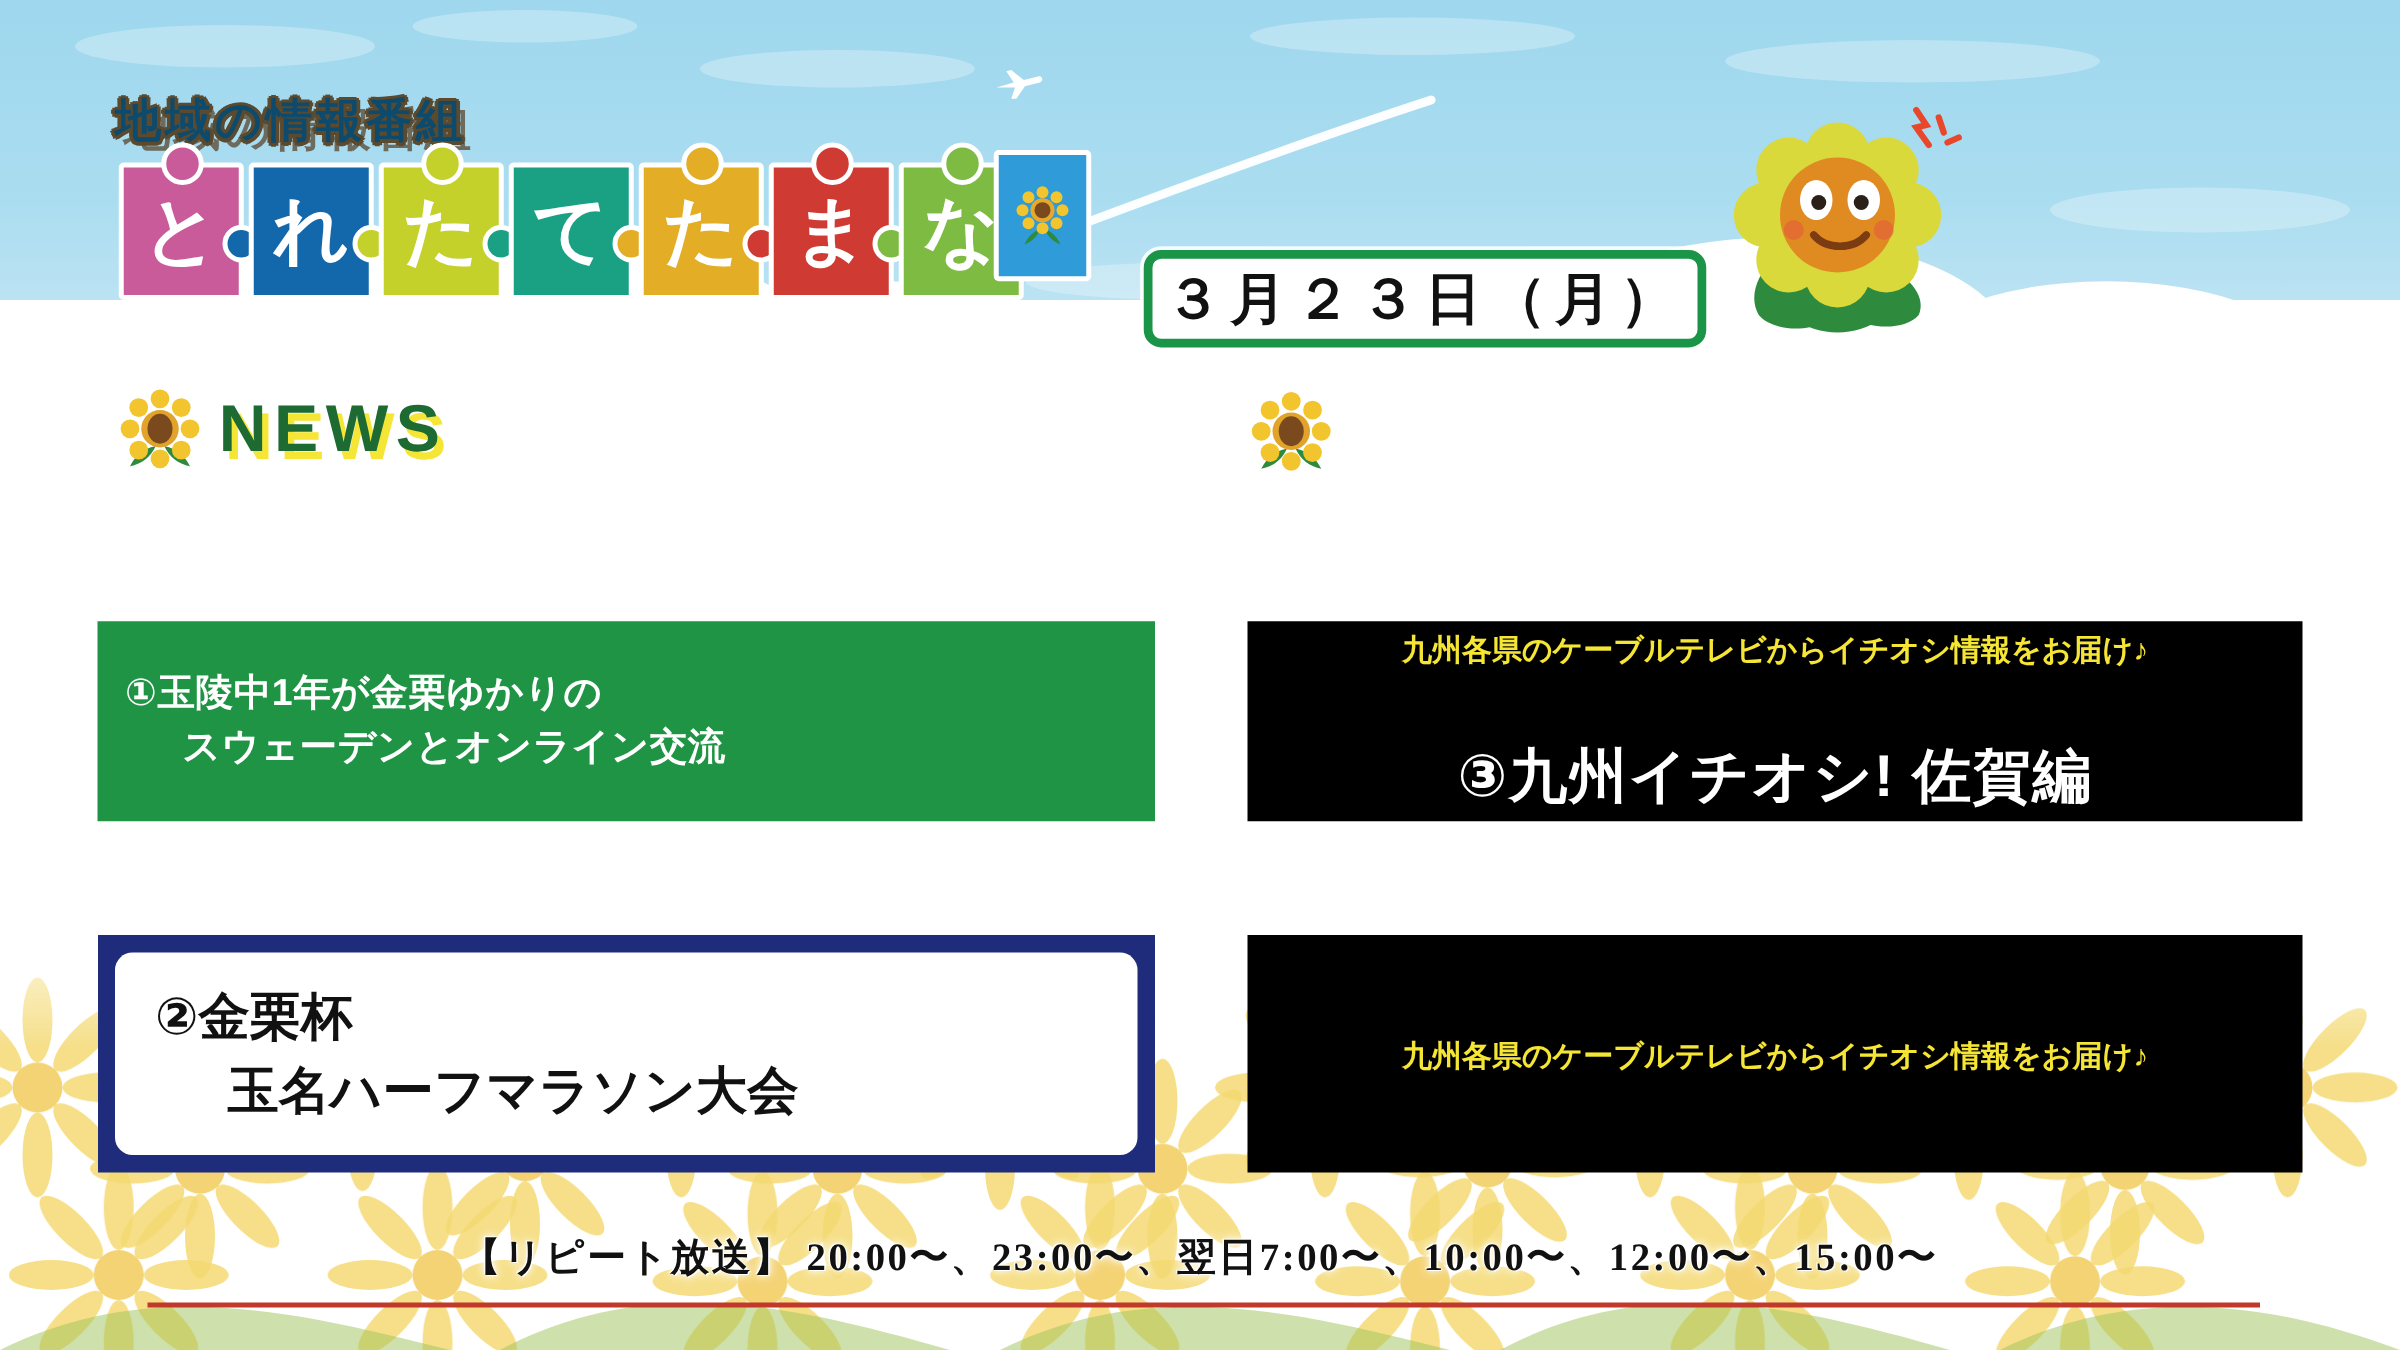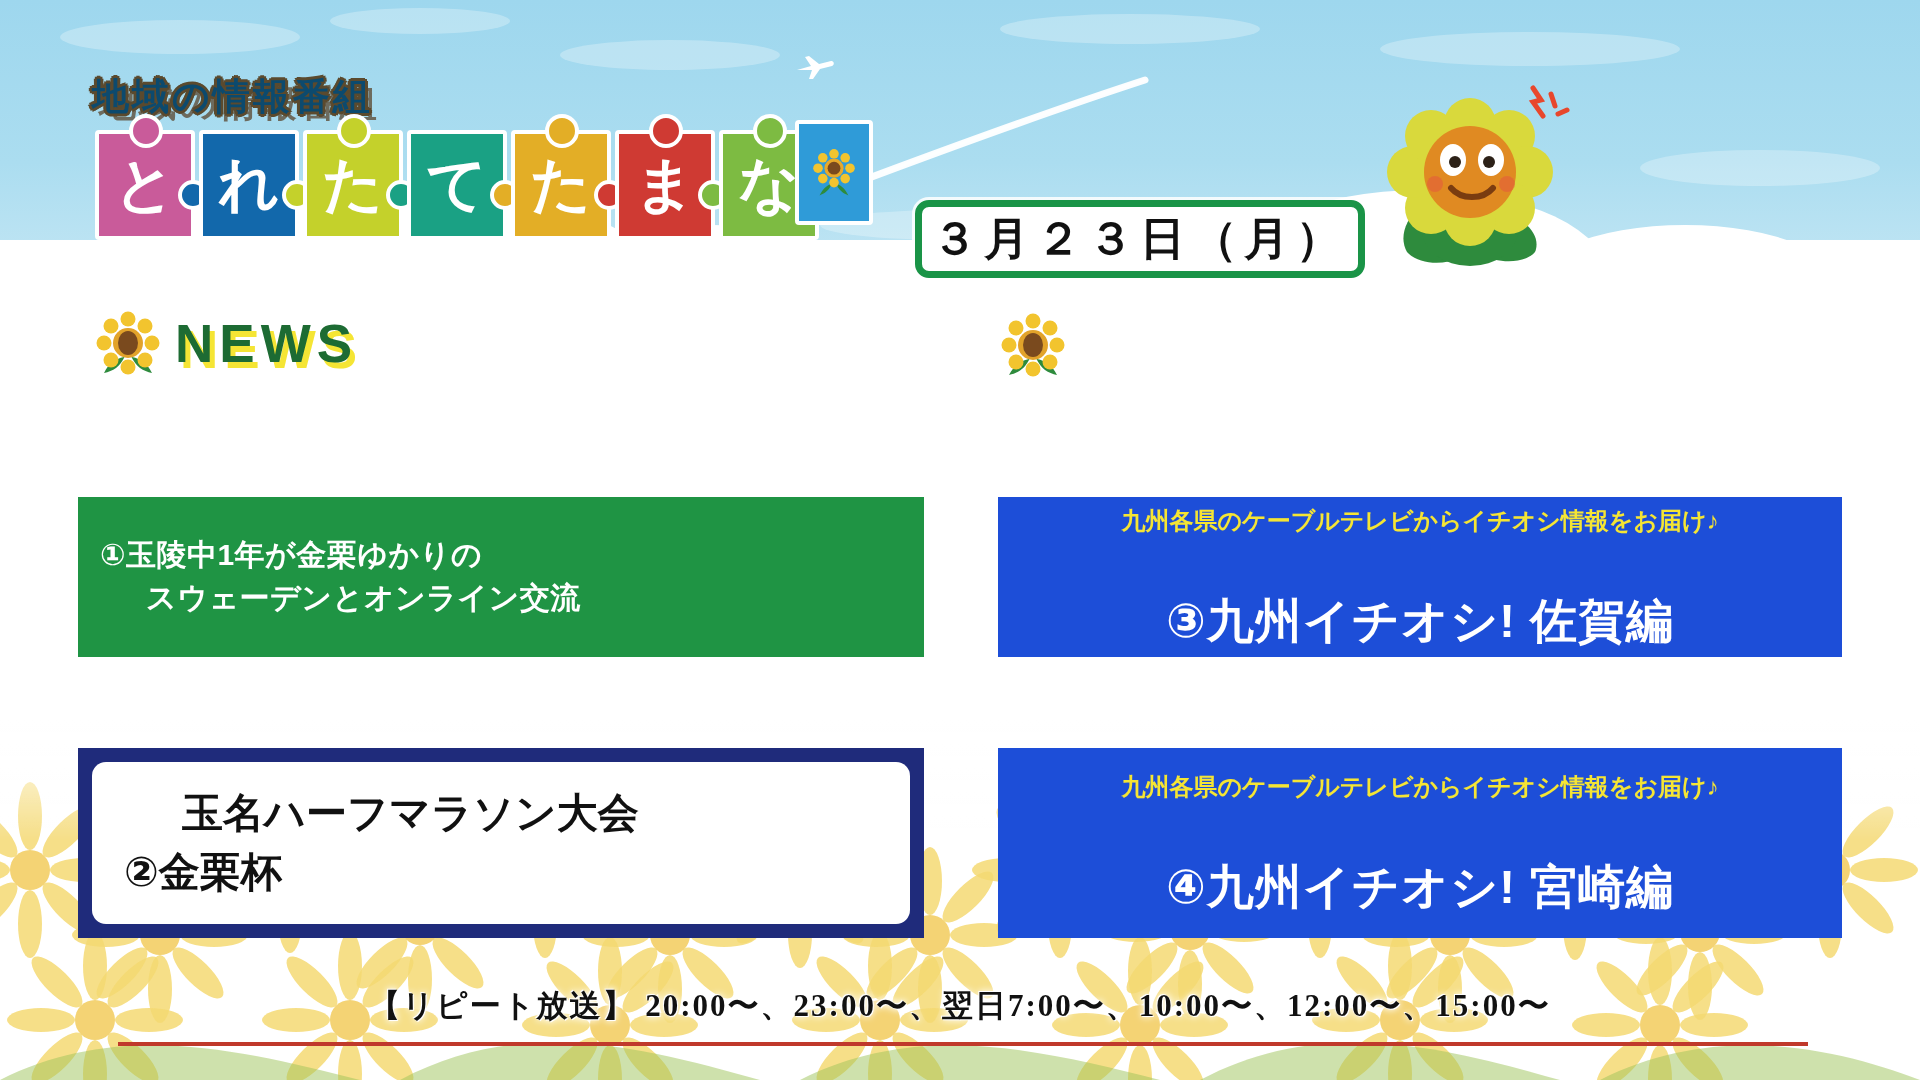--- a/index.html
+++ b/index.html
@@ -134,21 +134,21 @@
     flex:1; height:100%; background:#ffffff; border-radius:14px;
     display:flex; align-items:center; padding-left:32px;
   }
   .navy-inner .l {
     color:#111111; font-size:41px; font-weight:bold; line-height:1.45; white-space:nowrap;
   }
   .navy-inner .l2 { padding-left:58px; }
 
   
   .corner-box {
-    position:absolute; left:998px; width:844px; background:#1d4ed8;
+    position:absolute; left:998px; width:844px; background:#000000;
     display:flex; flex-direction:column; justify-content:center;
     padding:20px 0 14px;
     gap:48px;
   }
   #corner-box-1 { top:497px; height:160px; }
   #corner-box-2 { top:748px; height:190px; }
   .corner-sub {
     color:#f5e534; font-size:24px; font-weight:bold; text-align:center;
     letter-spacing:0px; white-space:nowrap; line-height:1.2;
   }
@@ -381,22 +381,22 @@
   <div class="news-box-green">
     <div class="lines">
       <div class="l l1">①玉陵中1年が金栗ゆかりの</div>
       <div class="l l2">スウェーデンとオンライン交流</div>
     </div>
   </div>
 
   <div class="news-box-navy">
     <div class="navy-inner">
       <div>
+        <div class="l l1">②金栗杯</div>
         <div class="l l2">玉名ハーフマラソン大会</div>
-        <div class="l l1">②金栗杯</div>
       </div>
     </div>
   </div>
 
   <div class="sec-head" id="corner-head">
     <svg class="sf-icon" viewBox="0 0 66 66">
       <path d="M30 46 C25 57 18 61 9 63 C14 53 20 49 29 47 Z" fill="#2e8b3d"></path>
       <path d="M36 46 C41 57 48 61 57 63 C52 53 46 49 37 47 Z" fill="#2e8b3d"></path>
       <g fill="#f2c42e">
         <circle cx="33" cy="9" r="7.5"></circle>
@@ -413,21 +413,20 @@
     </svg>
   </div>
 
   <div class="corner-box" id="corner-box-1">
     <div class="corner-sub">九州各県のケーブルテレビからイチオシ情報をお届け♪</div>
     <div class="corner-main">③九州イチオシ! 佐賀編</div>
   </div>
 
   <div class="corner-box" id="corner-box-2">
     <div class="corner-sub">九州各県のケーブルテレビからイチオシ情報をお届け♪</div>
-    <div class="corner-main">④九州イチオシ! 宮崎編</div>
   </div>
 
   <div class="footer">
     <span class="footer-text">【リピート放送】 20:00〜、23:00〜、翌日7:00〜、10:00〜、12:00〜、15:00〜</span>
   </div>
   <div class="footer-rule"></div>
 
 </div>
 
 </body></html>

